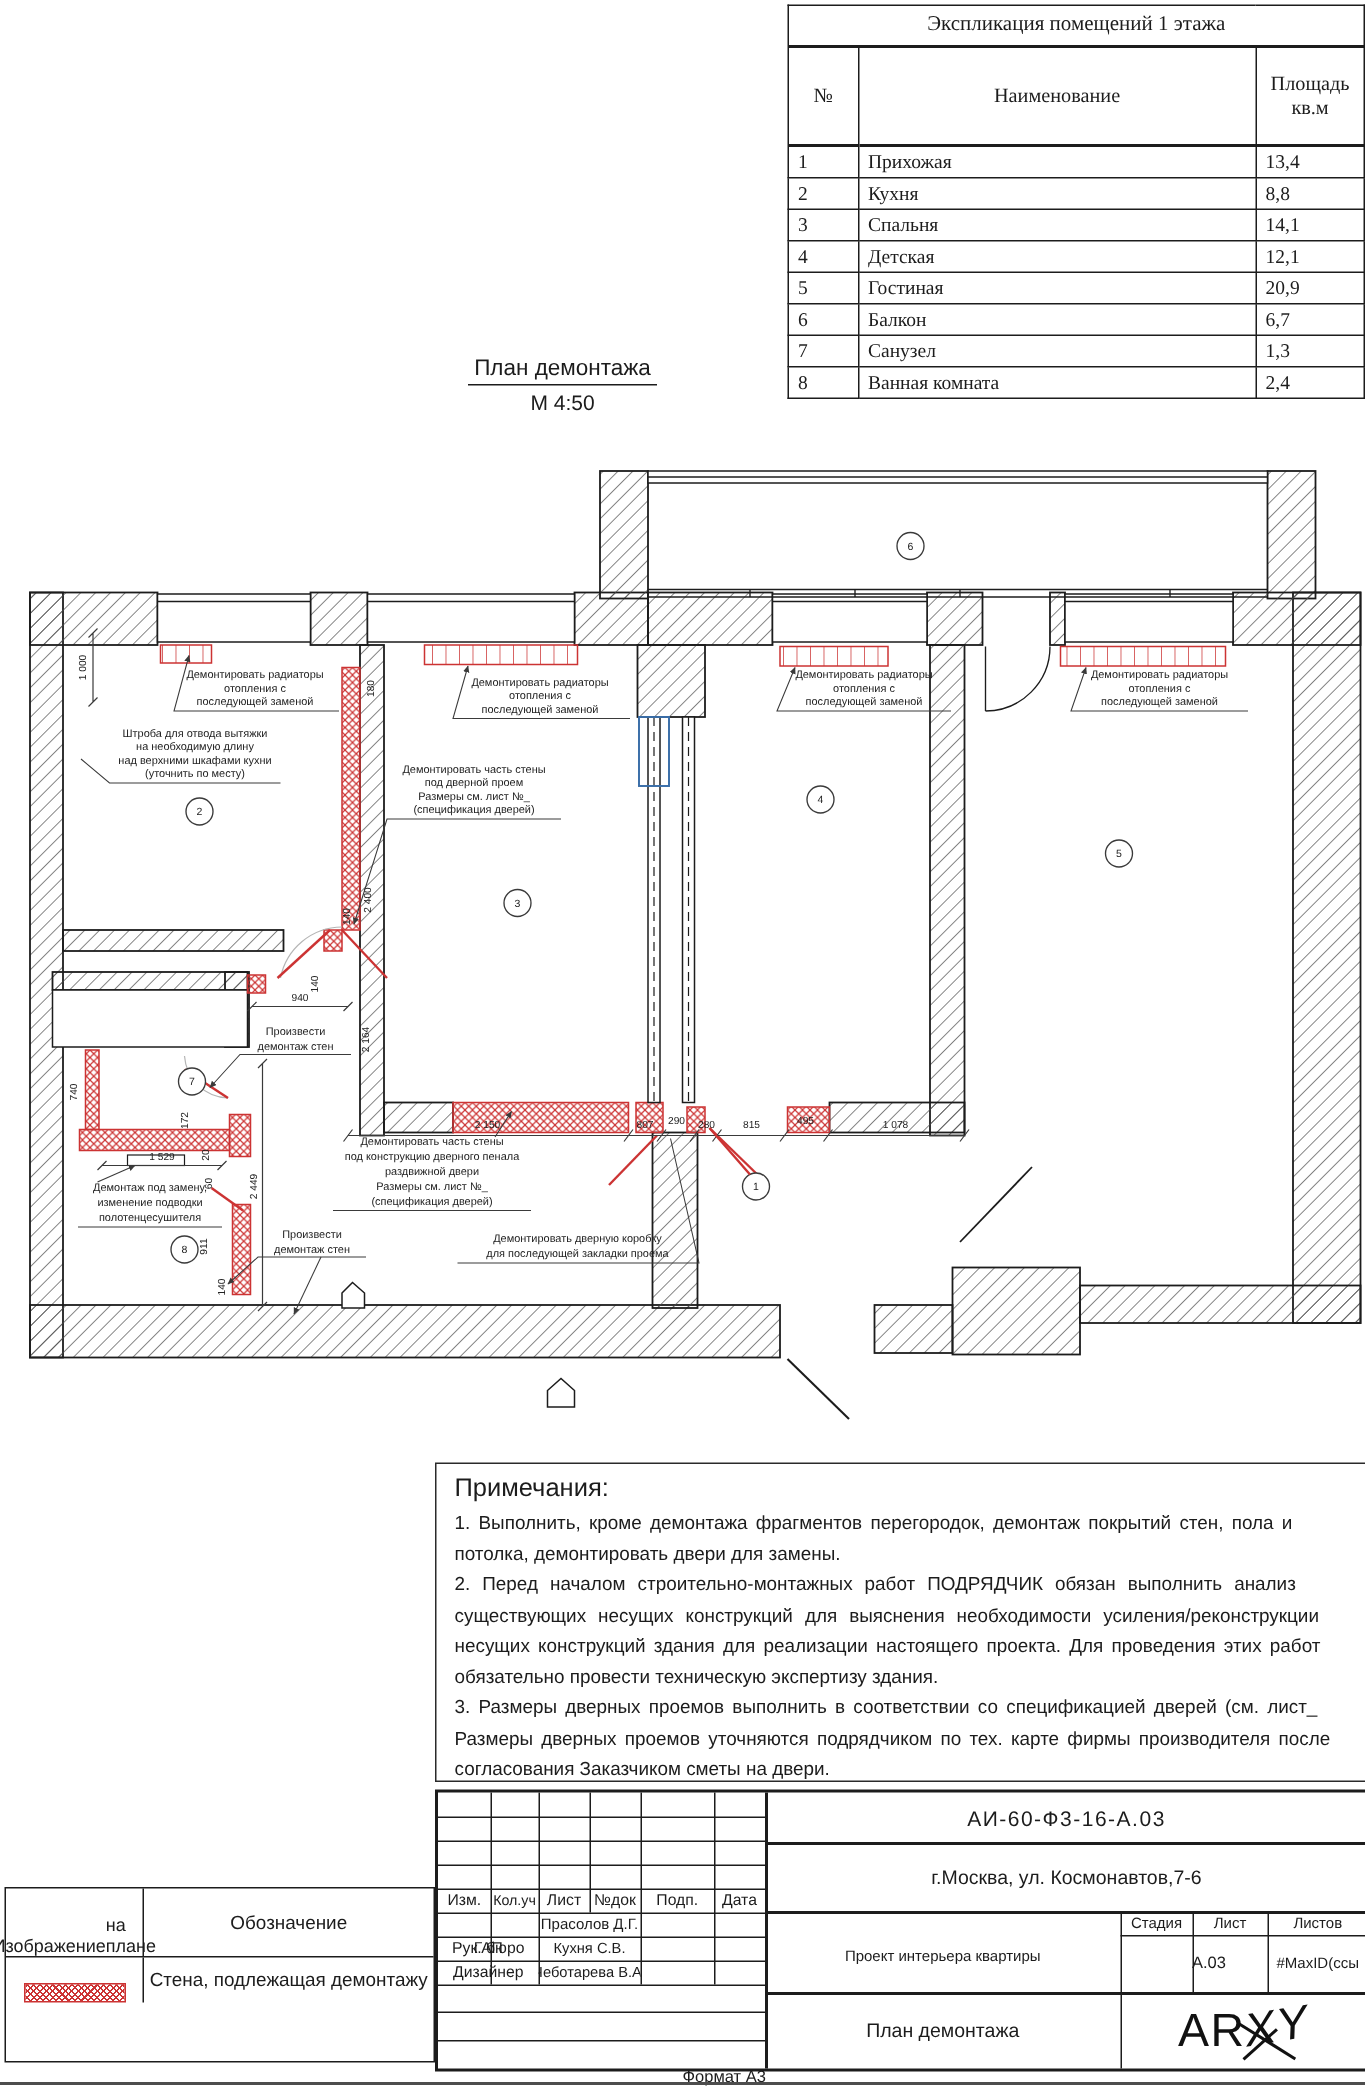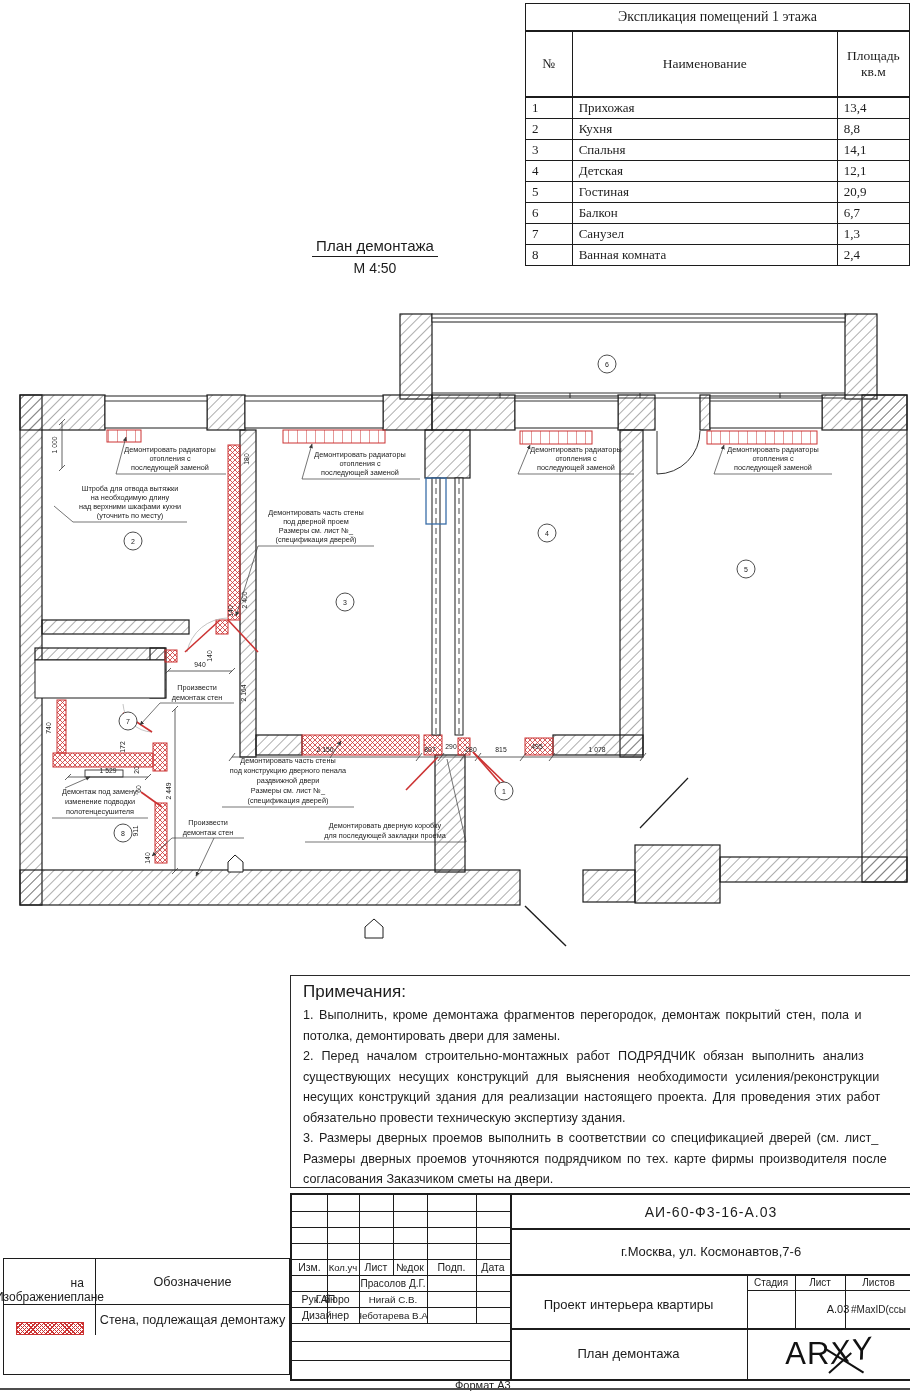--- a/index.html
+++ b/index.html
@@ -410,39 +410,39 @@
   <div class="cell" style="left:0;top:64px;width:35px;height:16px">Изм.</div>
   <div class="cell" style="left:35px;top:64px;width:32px;height:16px;font-size:9.5px">Кол.уч</div>
   <div class="cell" style="left:67px;top:64px;width:34px;height:16px">Лист</div>
   <div class="cell" style="left:101px;top:64px;width:34px;height:16px">№док</div>
   <div class="cell" style="left:135px;top:64px;width:49px;height:16px">Подп.</div>
   <div class="cell" style="left:184px;top:64px;width:34px;height:16px">Дата</div>
 
   <div class="cell" style="left:0;top:96px;width:67px;height:16px">Рук. бюро</div>
   <div class="cell" style="left:67px;top:80px;width:68px;height:16px;font-size:10px">Прасолов Д.Г.</div>
   <div class="cell" style="left:0;top:96px;width:67px;height:16px">ГАП</div>
-  <div class="cell" style="left:67px;top:96px;width:68px;height:16px;font-size:9.8px">Нигай С.В.</div>
+  <div class="cell" style="left:67px;top:96px;width:68px;height:16px;font-size:9.8px">Кухня С.В.</div>
   <div class="cell" style="left:0;top:112px;width:67px;height:16px">Дизайнер</div>
   <div class="cell" style="left:67px;top:112px;width:68px;height:16px;font-size:9.8px">Чеботарева В.А.</div>
 
   <div class="hh" style="left:218px;top:33px;width:402px"></div>
   <div class="hh" style="left:218px;top:79px;width:402px"></div>
   <div class="hh" style="left:218px;top:133px;width:402px"></div>
   <div class="vl" style="left:455px;top:79px;height:105px"></div>
   <div class="vl" style="left:503px;top:79px;height:54px"></div>
   <div class="vl" style="left:553px;top:79px;height:54px"></div>
   <div class="hl" style="left:455px;top:95px;width:165px"></div>
 
   <div class="cell" style="left:218px;top:0;width:402px;height:33px;font-size:14px;letter-spacing:1px">АИ-60-Ф3-16-А.03</div>
   <div class="cell" style="left:218px;top:33px;width:402px;height:46px;font-size:13px">г.Москва, ул. Космонавтов,7-6</div>
-  <div class="cell" style="left:218px;top:79px;width:237px;height:60px;font-size:13px">Проект интерьера квартиры</div>
+  <div class="cell" style="left:218px;top:79px;width:237px;height:60px;font-size:10px">Проект интерьера квартиры</div>
   <div class="cell" style="left:455px;top:79px;width:48px;height:16px;font-size:10px">Стадия</div>
   <div class="cell" style="left:503px;top:79px;width:50px;height:16px;font-size:10px">Лист</div>
   <div class="cell" style="left:553px;top:79px;width:67px;height:16px;font-size:10px">Листов</div>
-  <div class="cell" style="left:521px;top:95px;width:50px;height:38px;font-size:11px">А.03</div>
+  <div class="cell" style="left:489px;top:95px;width:50px;height:38px;font-size:11px">А.03</div>
   <div class="cell" style="left:553px;top:95px;width:67px;height:38px;font-size:10px">#MaxID(ссы</div>
   <div class="cell" style="left:218px;top:133px;width:237px;height:51px;font-size:13px">План демонтажа</div>
   <div class="cell" style="left:455px;top:133px;width:165px;height:51px">
     <div class="logo">
       <span>AR</span><span class="p2">XY</span>
       <div class="strike" style="left:38px;top:24px;width:44px;transform:rotate(32deg)"></div>
       <div class="strike" style="left:40px;top:26px;width:30px;transform:rotate(-42deg)"></div>
     </div>
   </div>
 </div>

